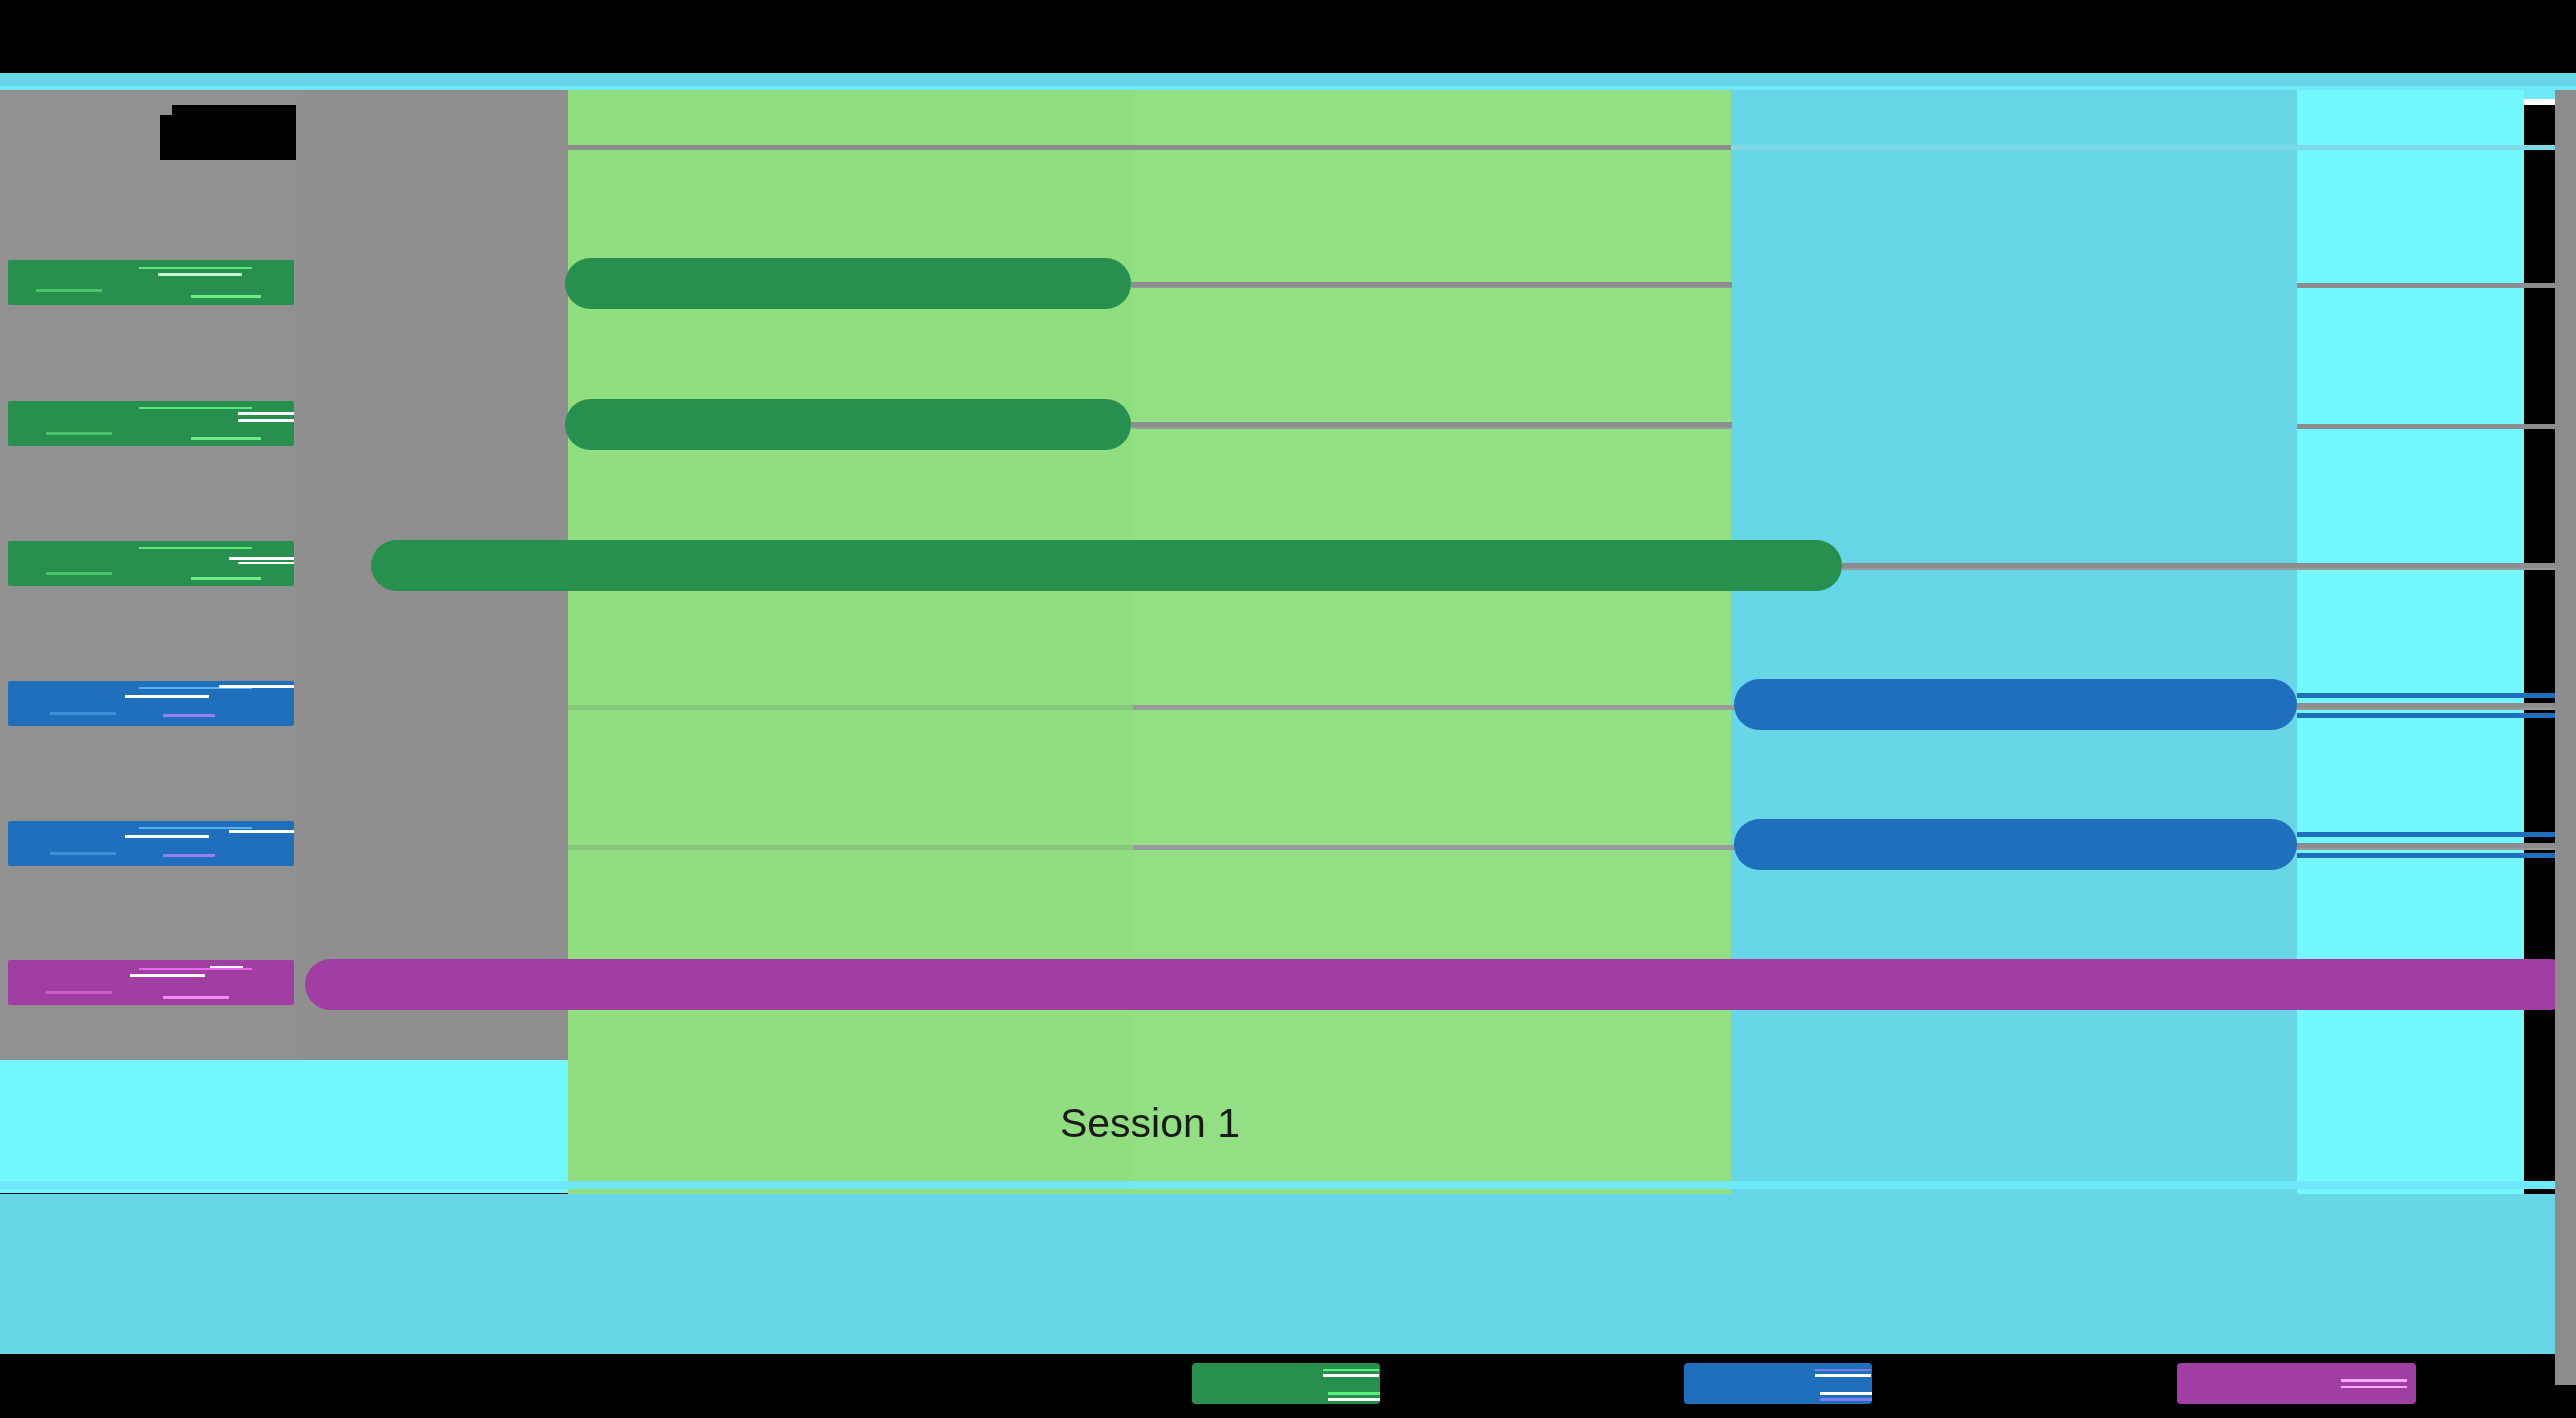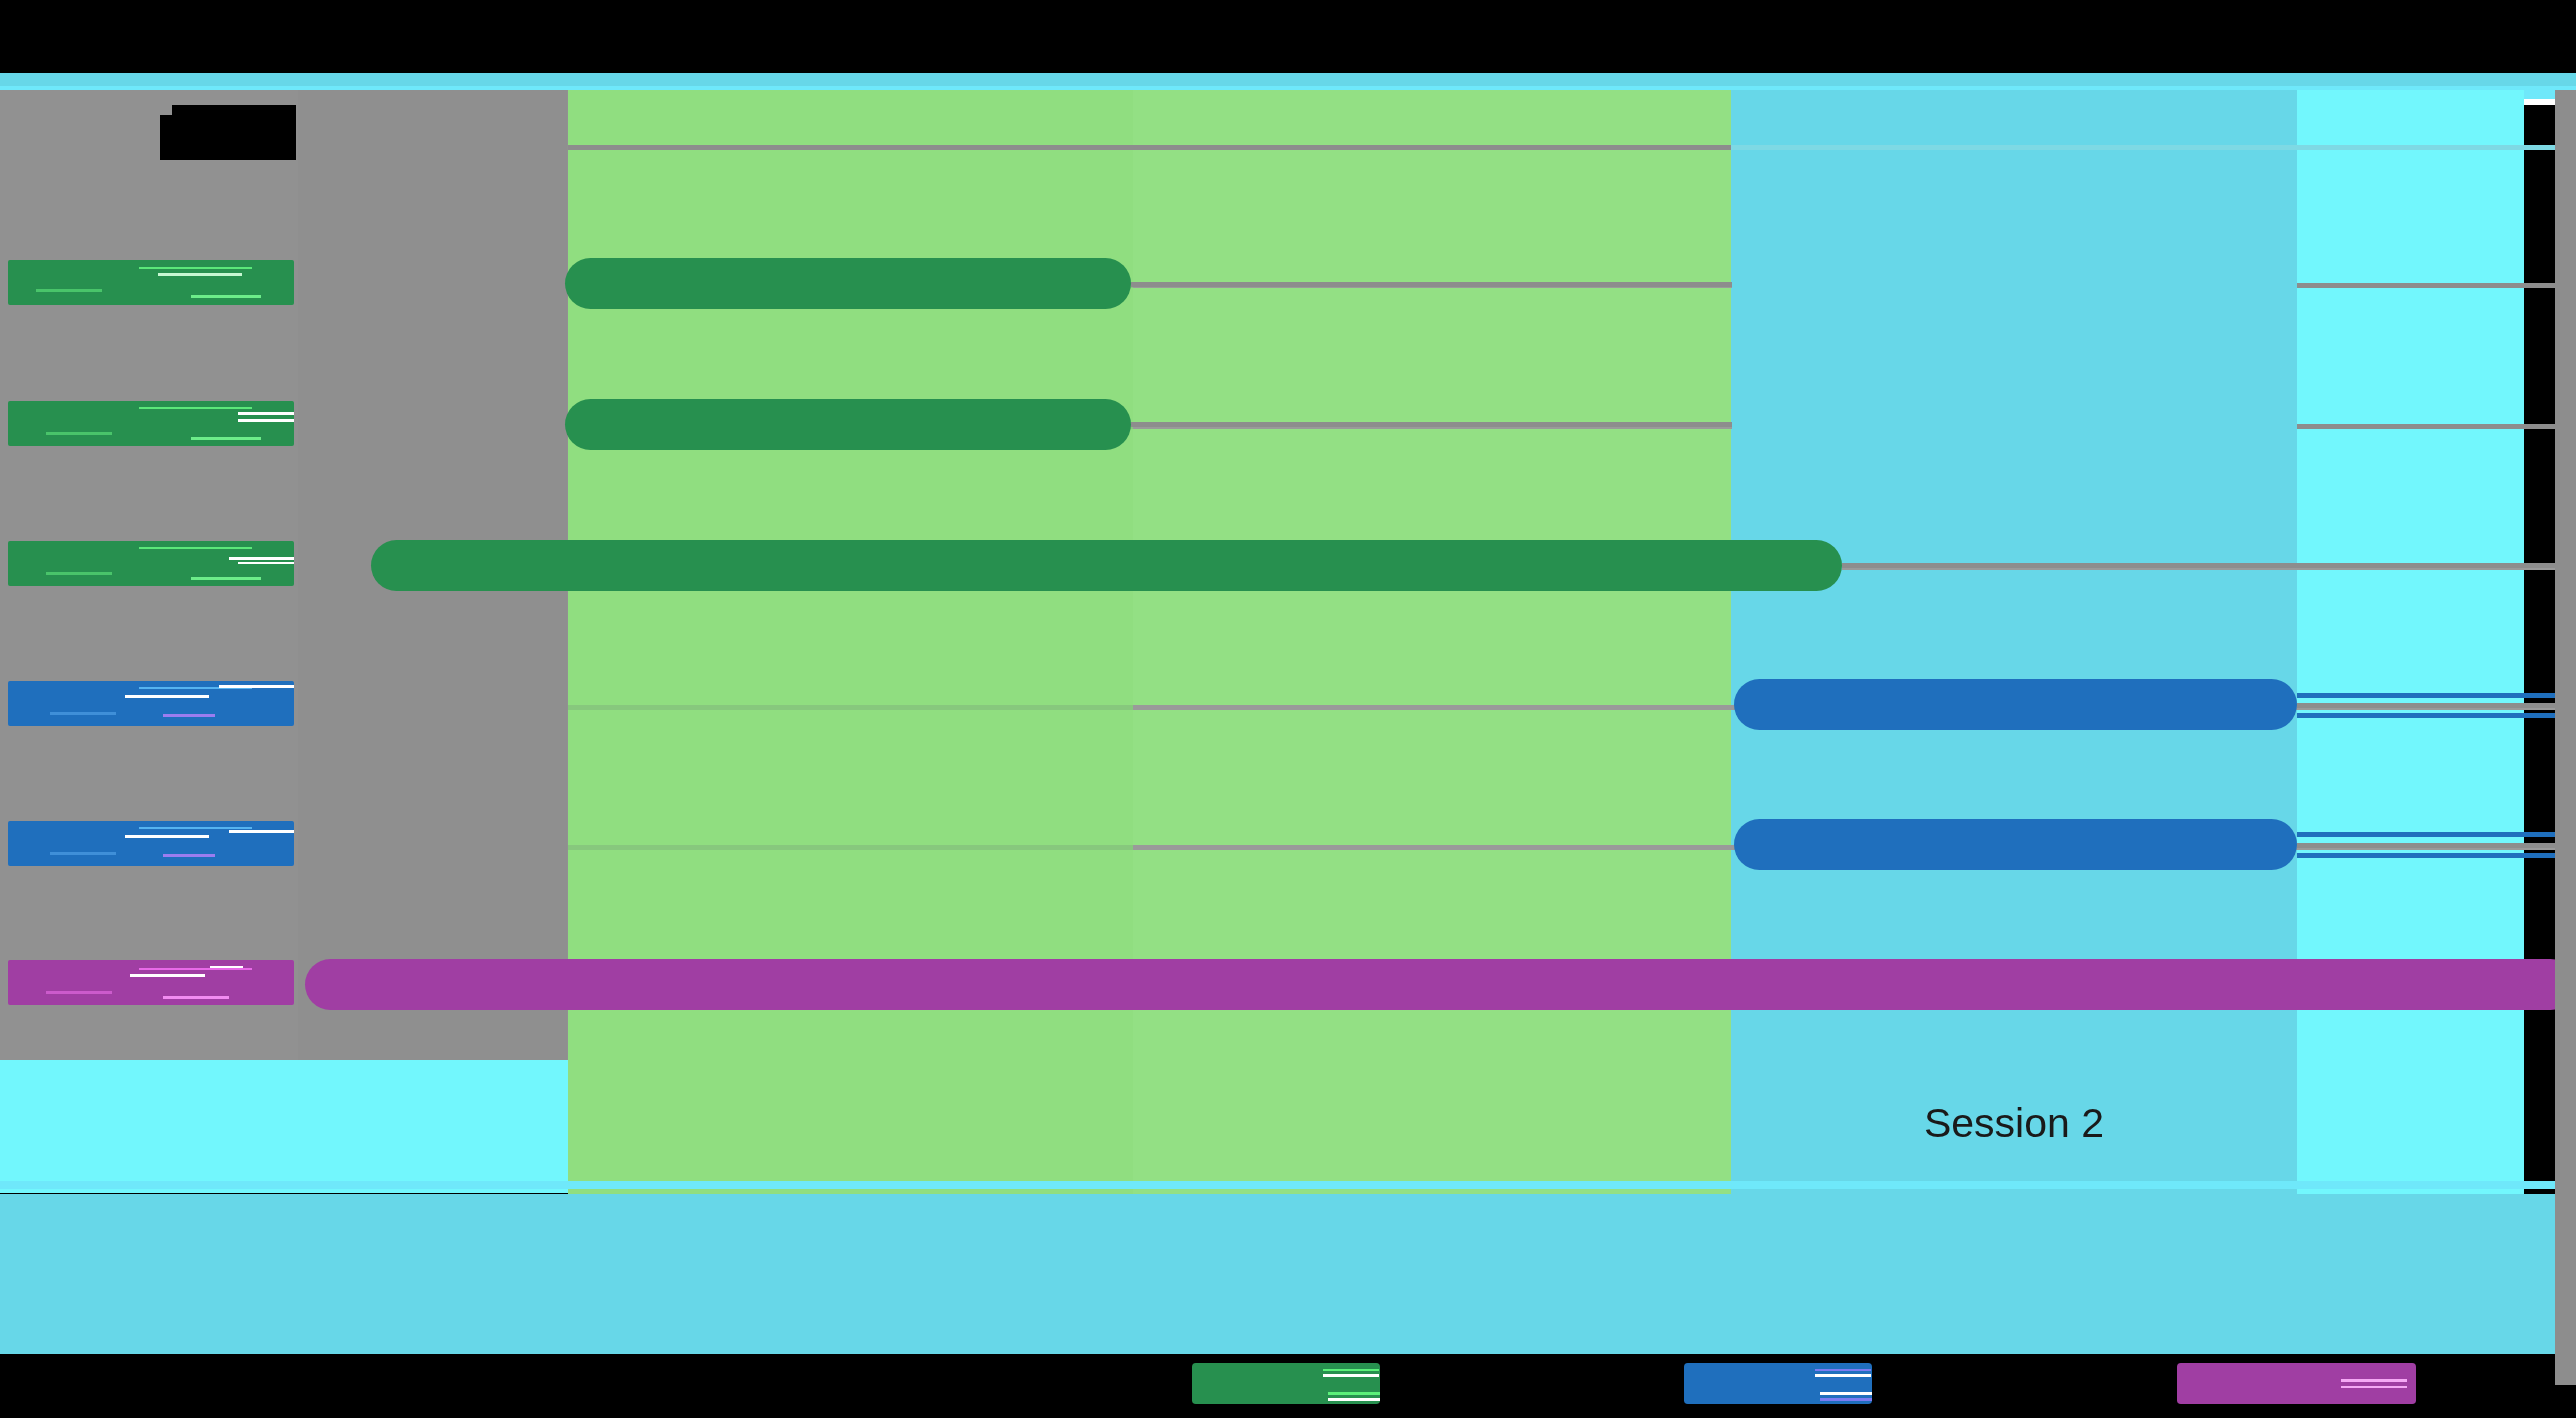--- a/index.html
+++ b/index.html
@@ -165,21 +165,21 @@
   <div class="tail" style="left:2297px;top:693px;width:279px;background:#1f6fbd;"></div>
   <div class="tail" style="left:2297px;top:713px;width:279px;background:#1f6fbd;"></div>
 
   <div class="bar bar-blue" style="left:1734px;top:819px;width:563px;"></div>
   <div class="tail" style="left:2297px;top:843px;width:279px;"></div>
   <div class="tail" style="left:2297px;top:832px;width:279px;background:#1f6fbd;"></div>
   <div class="tail" style="left:2297px;top:853px;width:279px;background:#1f6fbd;"></div>
 
   <div class="bar bar-magenta" style="left:305px;top:959px;width:2271px;"></div>
 
-  <div class="session-label sl2">Session 2</div>
+  <div class="session-label sl1">Session 1</div>
 
   <div class="bottom-strip"></div>
   <div class="bottom-panel"></div>
 
   <div class="legend-item" style="left:1192px;width:188px;background:#27904f;">
     <span class="scribble" style="left:131px;top:5.6px;width:56px;background:#5bf07a;"></span>
     <span class="scribble" style="left:131px;top:11.3px;width:56px;background:#ffffff;"></span>
     <span class="scribble" style="left:136px;top:29px;width:52px;background:#5bf07a;"></span>
     <span class="scribble" style="left:136px;top:35px;width:52px;background:#ffffff;"></span>
   </div>

